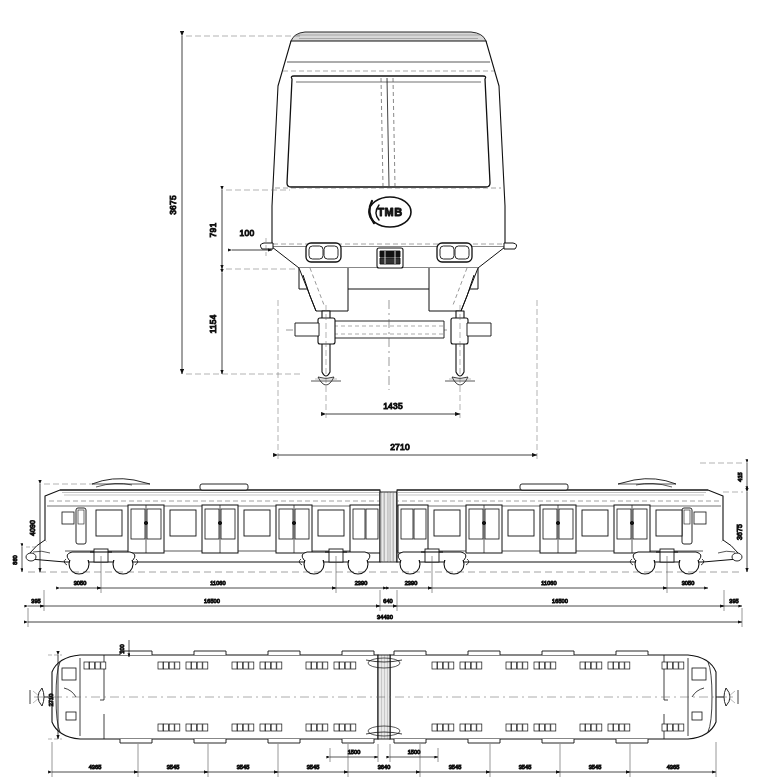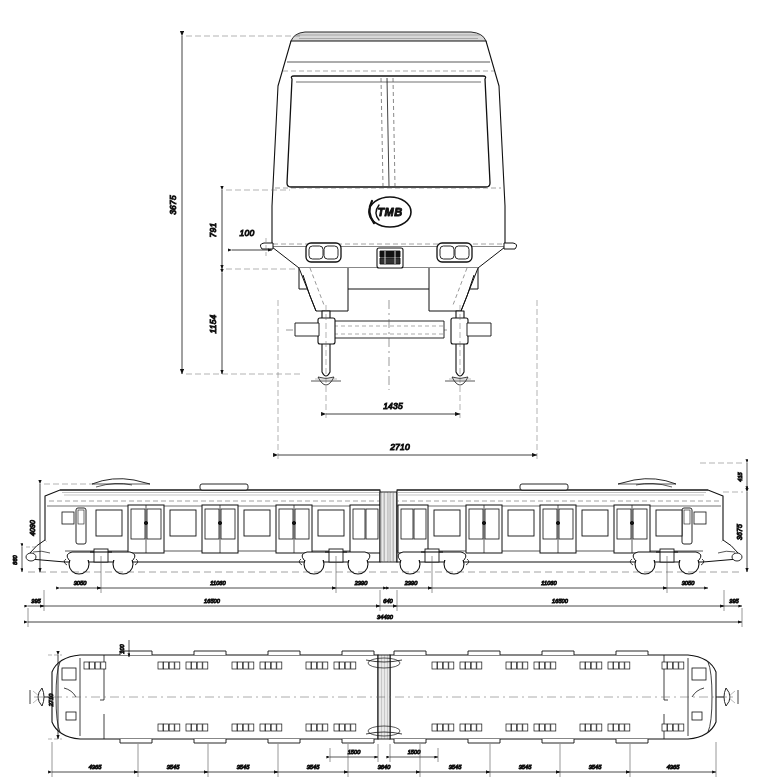--- a/index.html
+++ b/index.html
@@ -4,21 +4,21 @@
 <title>Rolling Stock General Arrangement Drawing</title>
 <style>
   html,body{margin:0;padding:0;background:#ffffff;}
   body{
     width:768px;height:782px;
     font-family:"Liberation Sans","DejaVu Sans",sans-serif;
     color:#111;
     overflow:hidden;
     position:relative;
   }
-  #sheet{position:absolute;inset:0;width:768px;height:782px;font-style:italic;}
+  #sheet{position:absolute;inset:0;width:768px;height:782px;}
   svg{display:block;}
   text{font-family:"Liberation Sans","DejaVu Sans",sans-serif;fill:#111;}
   .dimtext{font-size:8.5px;letter-spacing:.2px;}
   .dimtext-sm{font-size:7px;letter-spacing:.1px;}
   .dimtext-xs{font-size:5.6px;letter-spacing:.05px;}
   .logotext{font-size:11px;font-weight:bold;letter-spacing:.4px;}
 </style>
 </head>
 <body>
 

